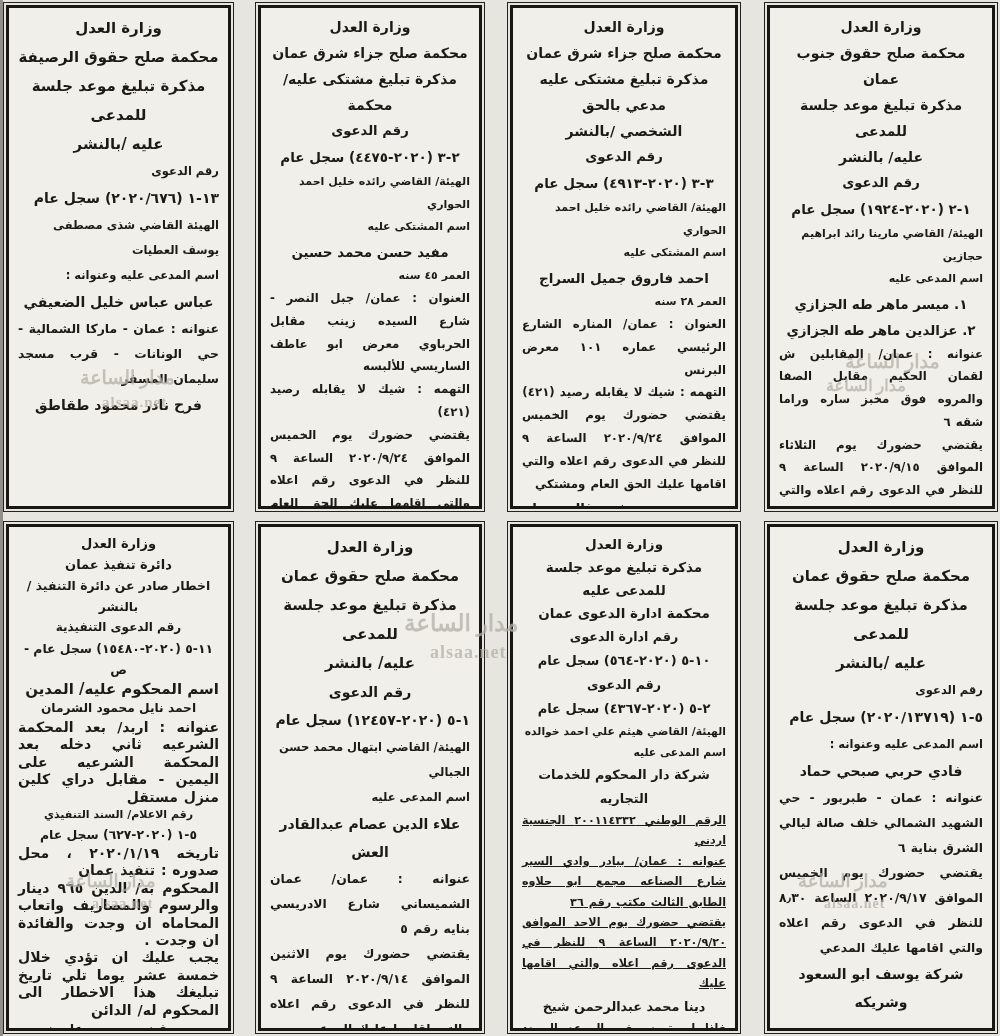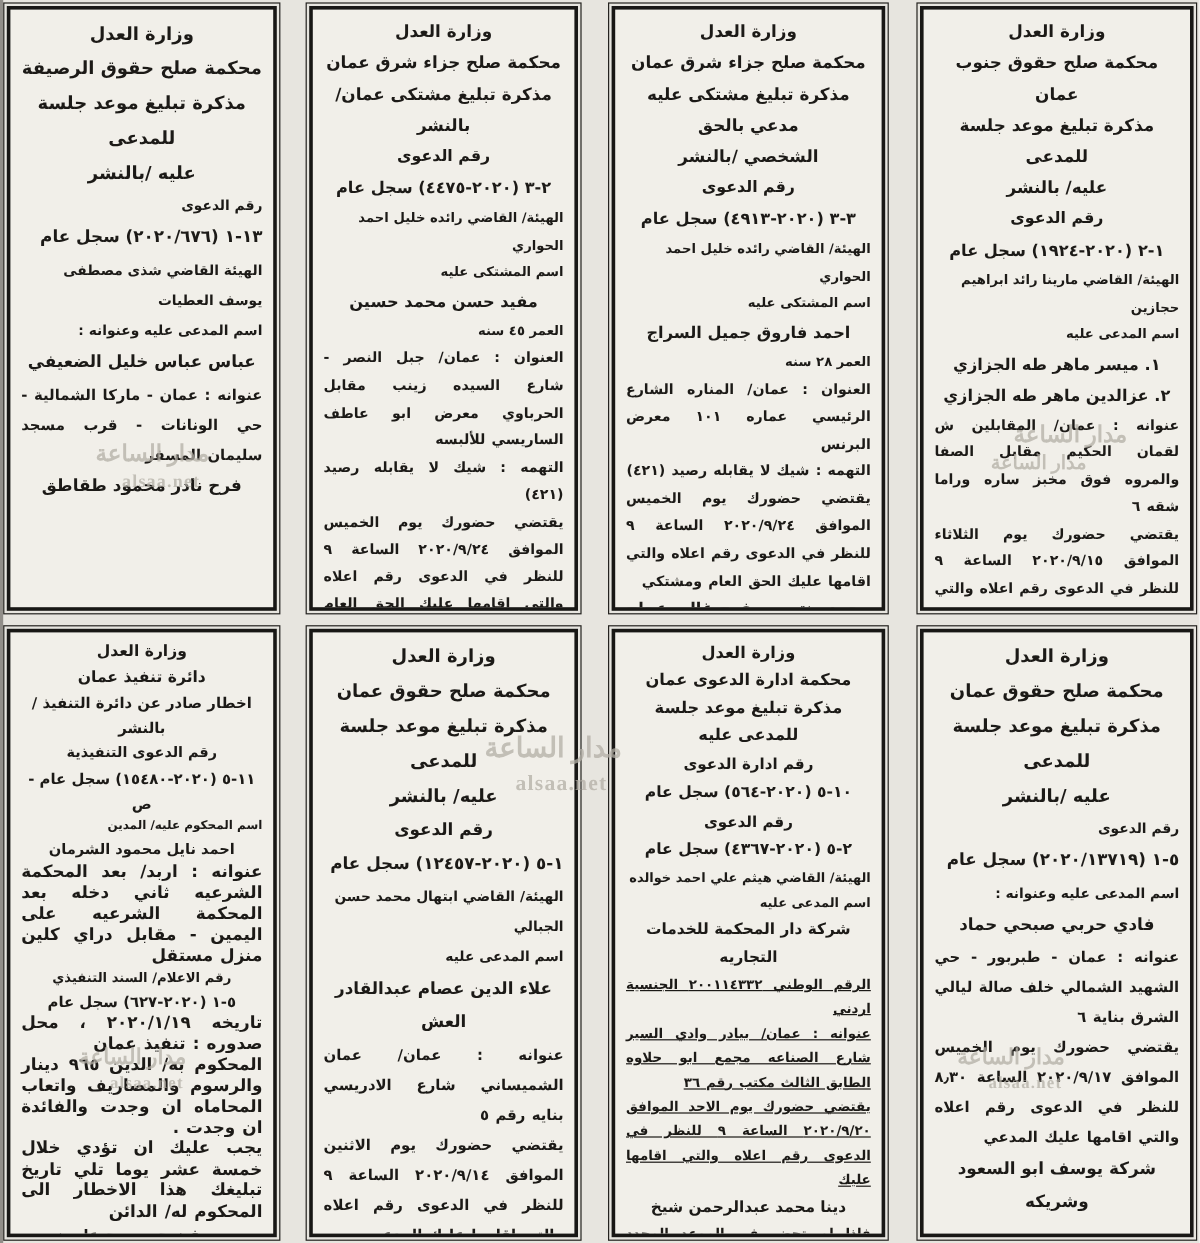--- a/index.html
+++ b/index.html
@@ -41,21 +41,21 @@
   .dense .h{font-size:13.5px;line-height:23px;}
   .dense .h2{font-size:12.6px;line-height:24px;}
   .dense .sr{font-size:10.8px;line-height:21px;}
   .dense .case{font-size:13px;line-height:24px;}
   .dense .name{font-size:12.8px;line-height:24px;}
   .dense .body{font-size:11.2px;line-height:20.4px;text-decoration:underline;}
   
   .xdense .h{font-size:13px;line-height:21px;}
   .xdense .h3{font-size:12.4px;line-height:21px;}
   .xdense .h2{font-size:12px;line-height:21px;}
-  .xdense .sr{font-size:10px;line-height:18px;}
+  .xdense .sr{font-size:15px;line-height:18px;}
   .xdense .cs{font-size:11px;line-height:18px;}
   .xdense .case{font-size:12.4px;line-height:21px;}
   .xdense .name{font-size:12.2px;line-height:21px;}
   .xdense .body{font-size:14px;line-height:17.4px;}
   .wm-layer{position:absolute;inset:0;z-index:6;pointer-events:none;font-family:Liberation Serif, serif;}
   .wm{position:absolute;font-weight:bold;color:var(--wm,#b3afa6);opacity:.75;
     white-space:nowrap;letter-spacing:1px;}
   .wm.latin{direction:ltr;font-weight:bold;}
 </style>
 </head>
@@ -73,21 +73,21 @@
         <p class="ln case">١٣-١ (٢٠٢٠/٦٧٦) سجل عام</p>
         <p class="ln sr">الهيئة القاضي شذى مصطفى يوسف العطيات</p>
         <p class="ln sr">اسم المدعى عليه وعنوانه :</p>
         <p class="ln name">عباس عباس خليل الضعيفي</p>
         <p class="ln body">عنوانه : عمان - ماركا الشمالية - حي الونانات - قرب مسجد سليمان المسفر</p>
         <p class="ln name">فرح نادر محمود طقاطق</p>
       </article>
       <article class="box mid">
         <p class="ln h">وزارة العدل</p>
         <p class="ln h">محكمة صلح جزاء شرق عمان</p>
-        <p class="ln h">مذكرة تبليغ مشتكى عمان/ بالنشر</p>
+        <p class="ln h">مذكرة تبليغ مشتكى عليه/ محكمة</p>
         <p class="ln h2">رقم الدعوى</p>
         <p class="ln case">٢-٣ (٢٠٢٠-٤٤٧٥) سجل عام</p>
         <p class="ln sr">الهيئة/ القاضي رائده خليل احمد الحواري</p>
         <p class="ln sr">اسم المشتكى عليه</p>
         <p class="ln name">مفيد حسن محمد حسين</p>
         <p class="ln sr">العمر ٤٥ سنه</p>
         <p class="ln body">العنوان : عمان/ جبل النصر - شارع السيده زينب مقابل الحرباوي معرض ابو عاطف الساريسي للألبسه</p>
         <p class="ln body">التهمه : شيك لا يقابله رصيد (٤٢١)</p>
         <p class="ln body">يقتضي حضورك يوم الخميس الموافق ٢٠٢٠/٩/٢٤ الساعة ٩ للنظر في الدعوى رقم اعلاه والتي اقامها عليك الحق العام ومشتكي</p>
       </article>
@@ -147,29 +147,29 @@
         <p class="ln h2">رقم الدعوى</p>
         <p class="ln case">١-٥ (٢٠٢٠-١٢٤٥٧) سجل عام</p>
         <p class="ln sr">الهيئة/ القاضي ابتهال محمد حسن الجبالي</p>
         <p class="ln sr">اسم المدعى عليه</p>
         <p class="ln name">علاء الدين عصام عبدالقادر العش</p>
         <p class="ln body">عنوانه : عمان/ عمان الشميساني شارع الادريسي بنايه رقم ٥</p>
         <p class="ln body">يقتضي حضورك يوم الاثنين الموافق ٢٠٢٠/٩/١٤ الساعة ٩ للنظر في الدعوى رقم اعلاه والتي اقامها عليك المدعي</p>
       </article>
       <article class="box dense">
         <p class="ln h">وزارة العدل</p>
+        <p class="ln h">مذكرة تبليغ موعد جلسة للمدعى عليه</p>
         <p class="ln h">محكمة ادارة الدعوى عمان</p>
-        <p class="ln h">مذكرة تبليغ موعد جلسة للمدعى عليه</p>
         <p class="ln h2">رقم ادارة الدعوى</p>
         <p class="ln case">١٠-٥ (٢٠٢٠-٥٦٤) سجل عام</p>
         <p class="ln h2">رقم الدعوى</p>
         <p class="ln case">٢-٥ (٢٠٢٠-٤٣٦٧) سجل عام</p>
         <p class="ln sr">الهيئة/ القاضي هيثم علي احمد خوالده</p>
         <p class="ln sr">اسم المدعى عليه</p>
-        <p class="ln name">شركة دار المحكمة للخدمات التجاريه</p>
+        <p class="ln name">شركة دار المحكوم للخدمات التجاريه</p>
         <p class="ln body">الرقم الوطني ٢٠٠١١٤٣٣٢ الجنسية اردني</p>
         <p class="ln body">عنوانه : عمان/ بيادر وادي السير شارع الصناعه مجمع ابو حلاوه الطابق الثالث مكتب رقم ٣٦</p>
         <p class="ln body">يقتضي حضورك يوم الاحد الموافق ٢٠٢٠/٩/٢٠ الساعة ٩ للنظر في الدعوى رقم اعلاه والتي اقامها عليك</p>
         <p class="ln name">دينا محمد عبدالرحمن شيخ</p>
         <p class="ln body">فاذا لم تحضر في الموعد المحدد تطبق عليك الاحكام المنصوص عليها في قانون اصول المحاكمات المدنية .</p>
       </article>
       <article class="box roomy">
         <p class="ln h">وزارة العدل</p>
         <p class="ln h">محكمة صلح حقوق عمان</p>
         <p class="ln h">مذكرة تبليغ موعد جلسة للمدعى</p>

